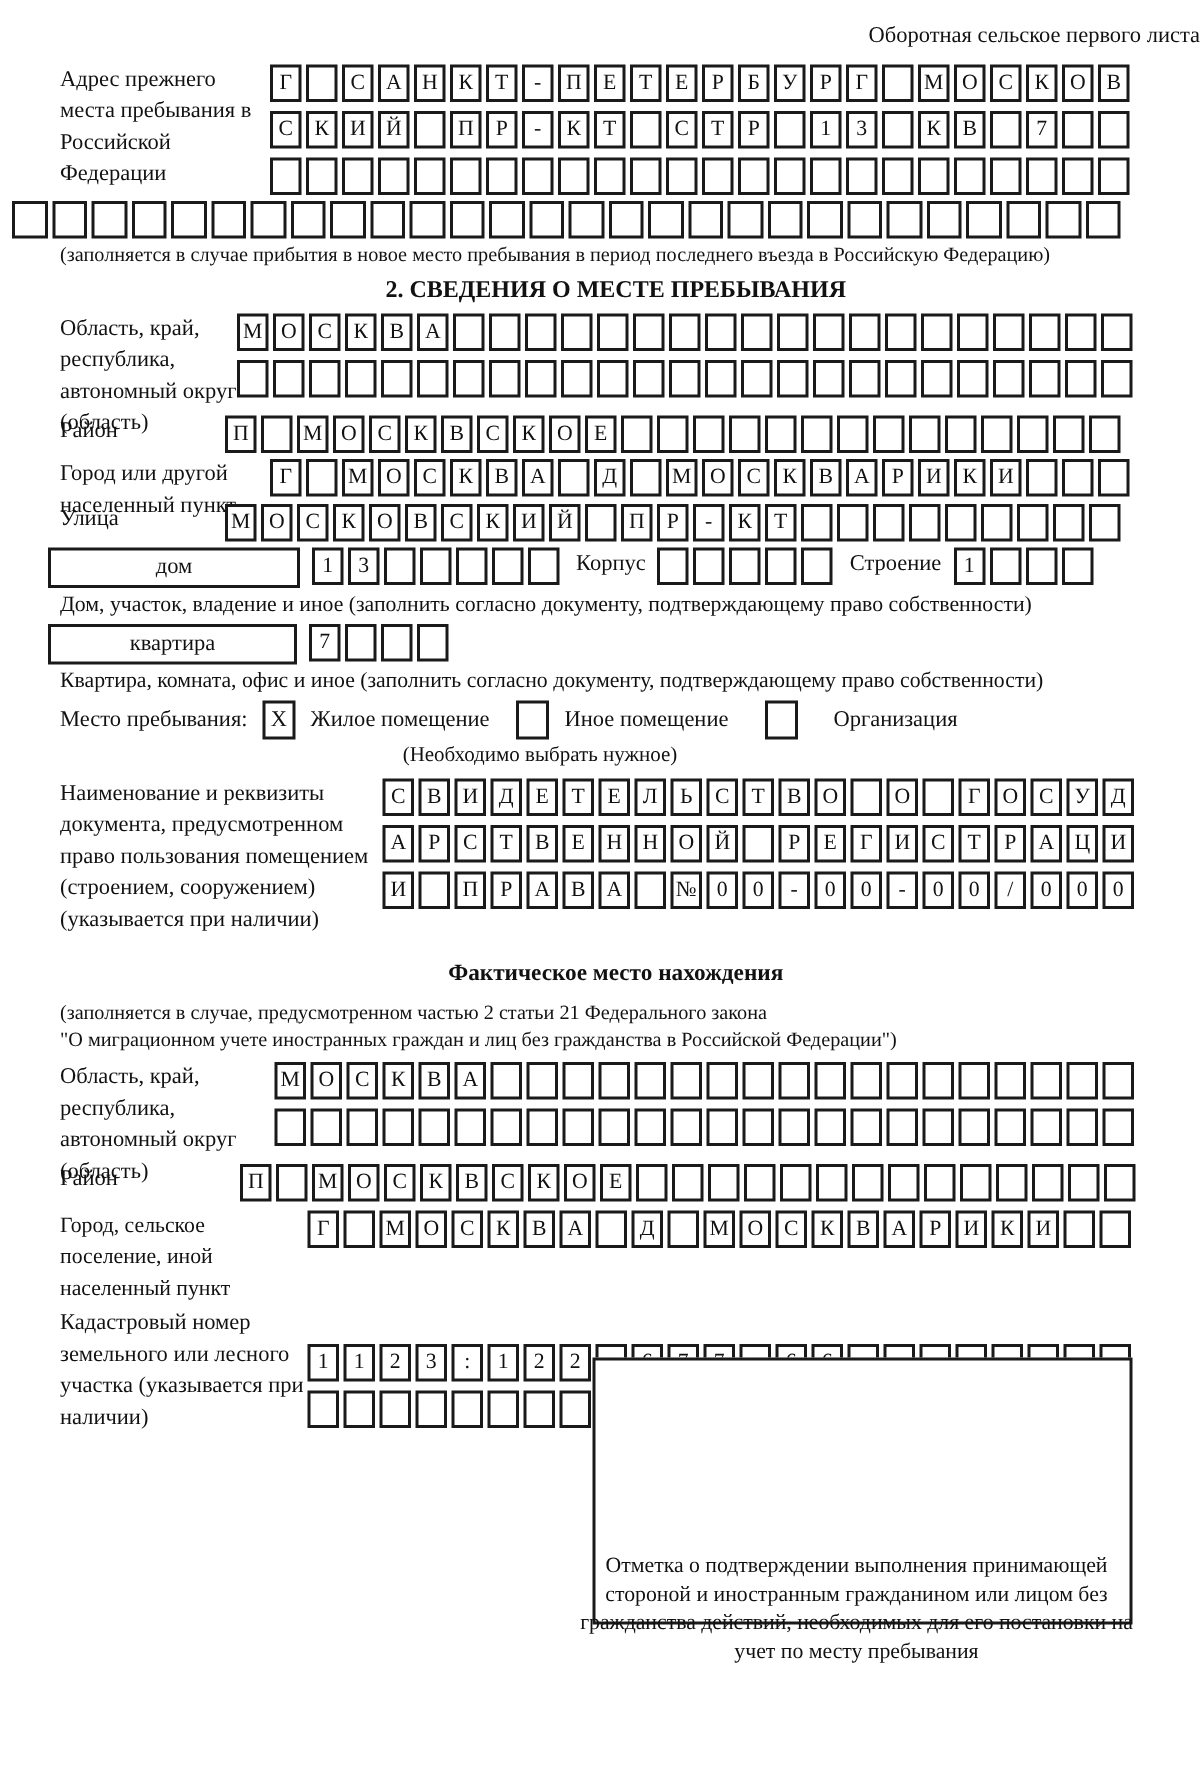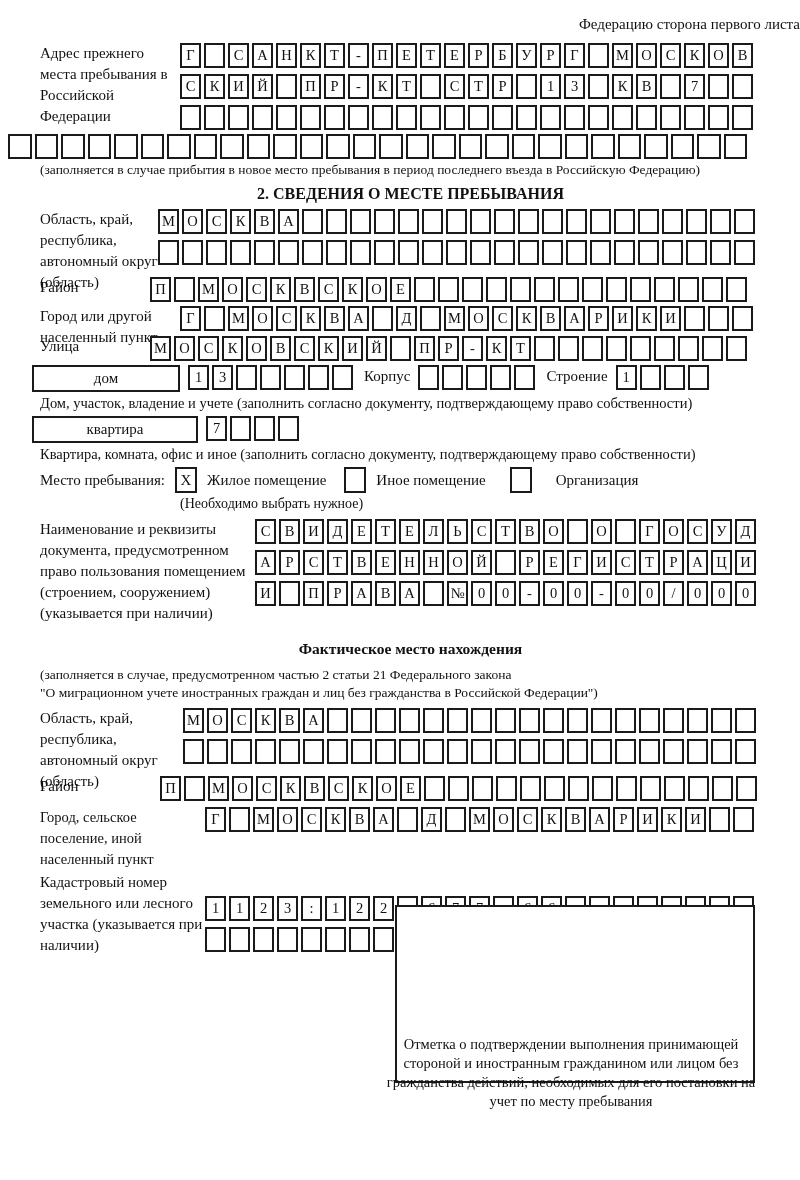--- a/index.html
+++ b/index.html
@@ -54,21 +54,21 @@
     font-size:14.5px; line-height:19px; text-align:center;
   }
   .mt2{margin-top:2px;} .mt4{margin-top:4px;} .mt6{margin-top:6px;}
   .mt8{margin-top:8px;} .mt10{margin-top:10px;} .mt16{margin-top:16px;}
   .cap-left { padding-left:0; font-size:14.5px; }
 </style>
 </head>
 <body>
 
 <div class="page">
-  <div class="header-note inner">Федерацию сторона первого листа</div>
+  <div class="header-note inner">Оборотная сельское первого листа</div>
 
   <div class="inner">
 
     <div class="fieldrow mt10">
       <div class="label w140">Адрес прежнего места пребывания в Российской Федерации</div>
       <div class="rows">
         <div class="boxrow">
             <span class="cell">Г</span>
             <span class="cell"></span>
             <span class="cell">С</span>
@@ -328,21 +328,21 @@
           <span class="cell"></span>
           <span class="cell"></span>
           <span class="cell"></span>
           <span class="cell"></span>
           <span class="cell"></span>
           <span class="cell"></span>
         </div>
     </div>
 
     <div class="fieldrow mt4" style="margin-left:-8px;">
-      <div class="named-rect" style="width:148px;">
+      <div class="named-rect" style="width:168px;">
         <span>дом</span>
       </div>
       <div class="boxrow" style="margin-left:8px;">
           <span class="cell">1</span>
           <span class="cell">3</span>
           <span class="cell"></span>
           <span class="cell"></span>
           <span class="cell"></span>
           <span class="cell"></span>
           <span class="cell"></span>
@@ -356,21 +356,21 @@
           <span class="cell"></span>
         </div>
       <div class="inline-label">Строение</div>
       <div class="boxrow">
           <span class="cell">1</span>
           <span class="cell"></span>
           <span class="cell"></span>
           <span class="cell"></span>
         </div>
     </div>
-    <div class="caption cap-left mt2">Дом, участок, владение и учете (заполнить согласно документу, подтверждающему право собственности)</div>
+    <div class="caption cap-left mt2">Дом, участок, владение и иное (заполнить согласно документу, подтверждающему право собственности)</div>
 
     <div class="fieldrow mt4" style="margin-left:-8px;">
       <div class="named-rect" style="width:166px;">
         <span>квартира</span>
       </div>
       <div class="boxrow" style="margin-left:8px;">
           <span class="cell">7</span>
           <span class="cell"></span>
           <span class="cell"></span>
           <span class="cell"></span>
@@ -380,21 +380,21 @@
 
     <div class="stay-row mt4">
       <span>Место пребывания:</span>
       <span class="cell">X</span>
       <span>Жилое помещение</span>
       <span class="cell" style="margin-left:18px;"></span>
       <span>Иное помещение</span>
       <span class="cell" style="margin-left:24px;"></span>
       <span style="margin-left:14px;">Организация</span>
     </div>
-    <div class="caption mt2" style="width:360px;margin-left:140px;text-align:left;font-size:14px;">(Необходимо выбрать нужное)</div>
+    <div class="caption mt2" style="width:360px;margin-left:140px;text-align:center;font-size:14px;">(Необходимо выбрать нужное)</div>
 
     <div class="fieldrow mt6">
       <div class="label w215">Наименование и реквизиты документа, предусмотренном право пользования помещением (строением, сооружением) (указывается при наличии)</div>
       <div class="rows">
         <div class="boxrow">
             <span class="cell">С</span>
             <span class="cell">В</span>
             <span class="cell">И</span>
             <span class="cell">Д</span>
             <span class="cell">Е</span>

